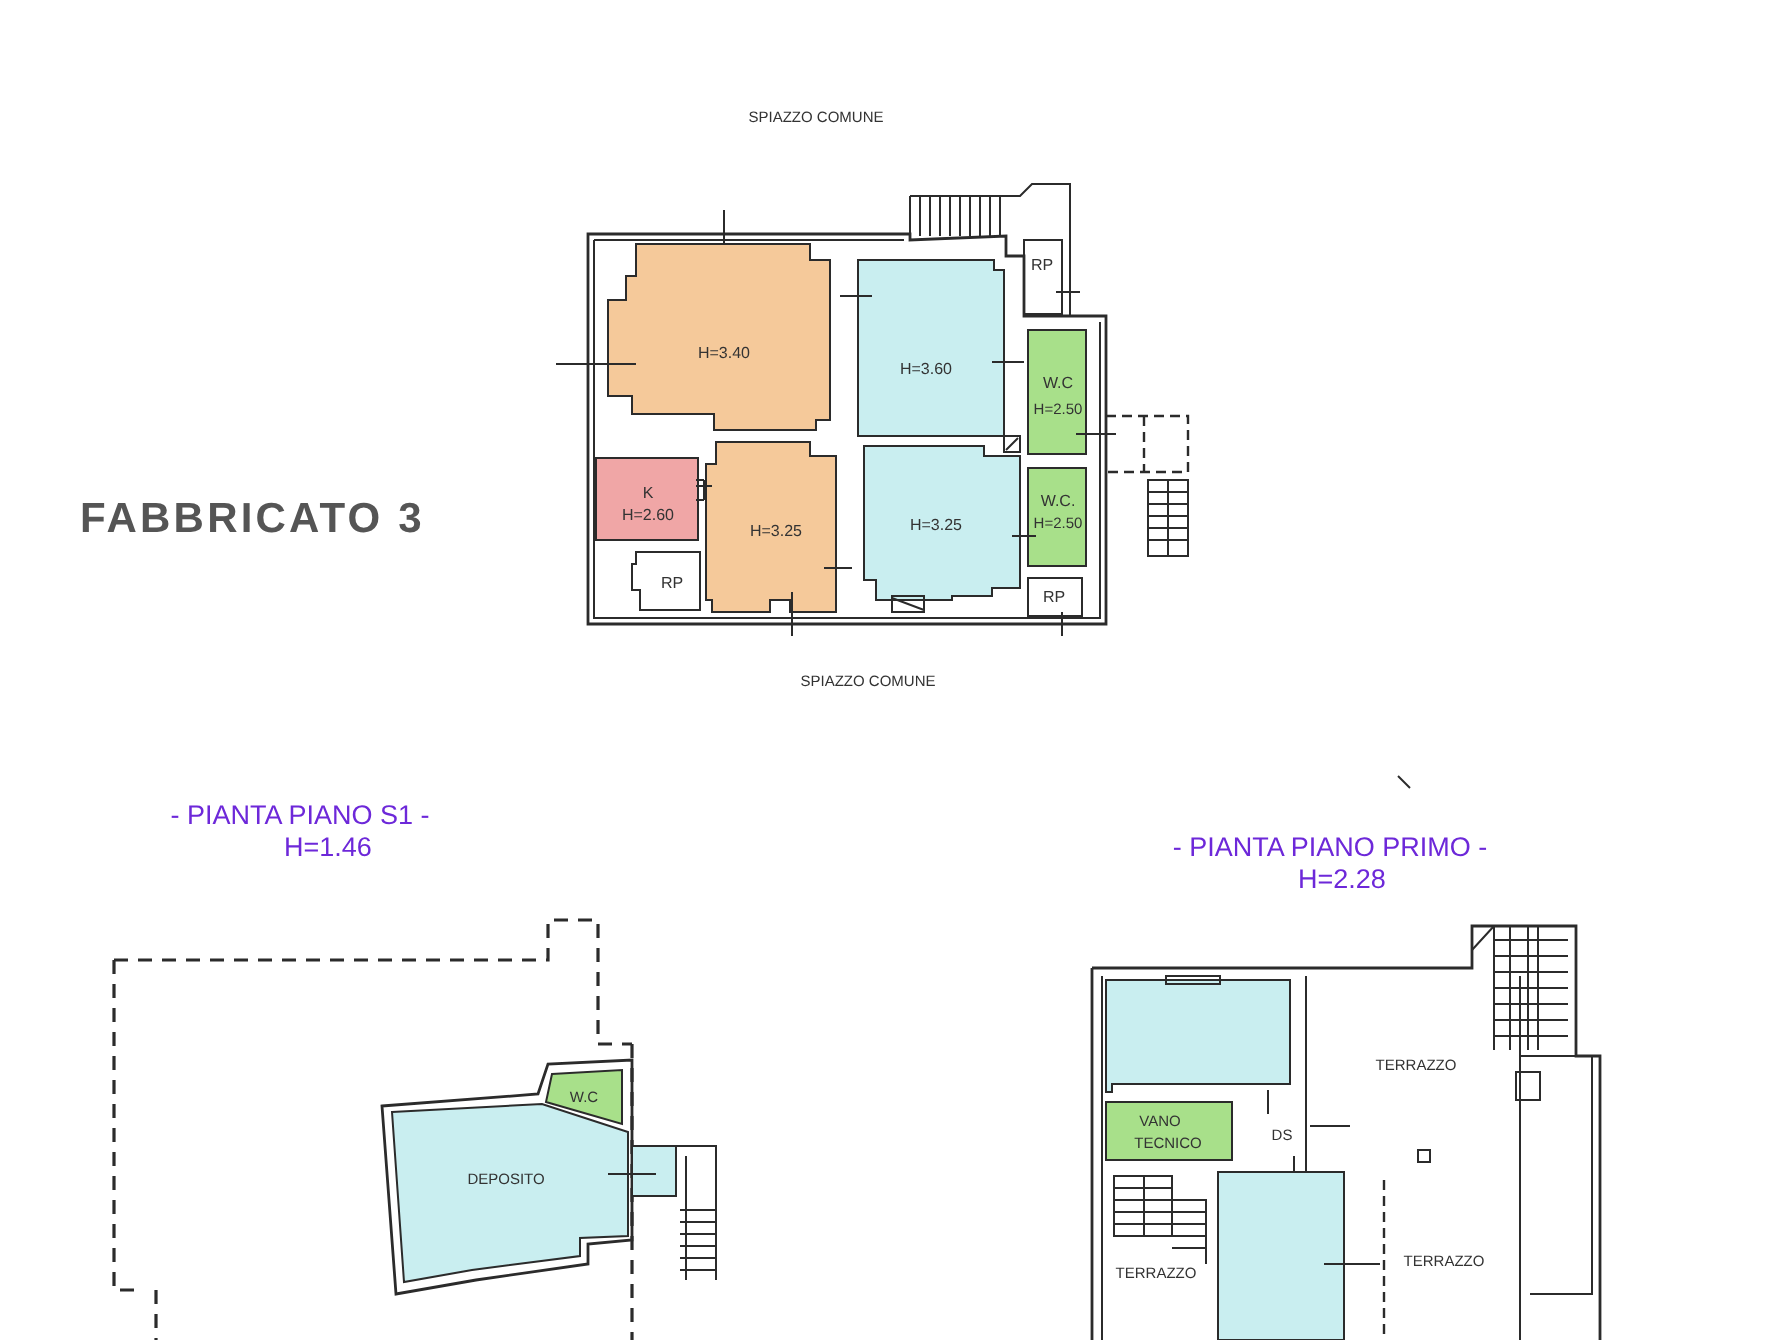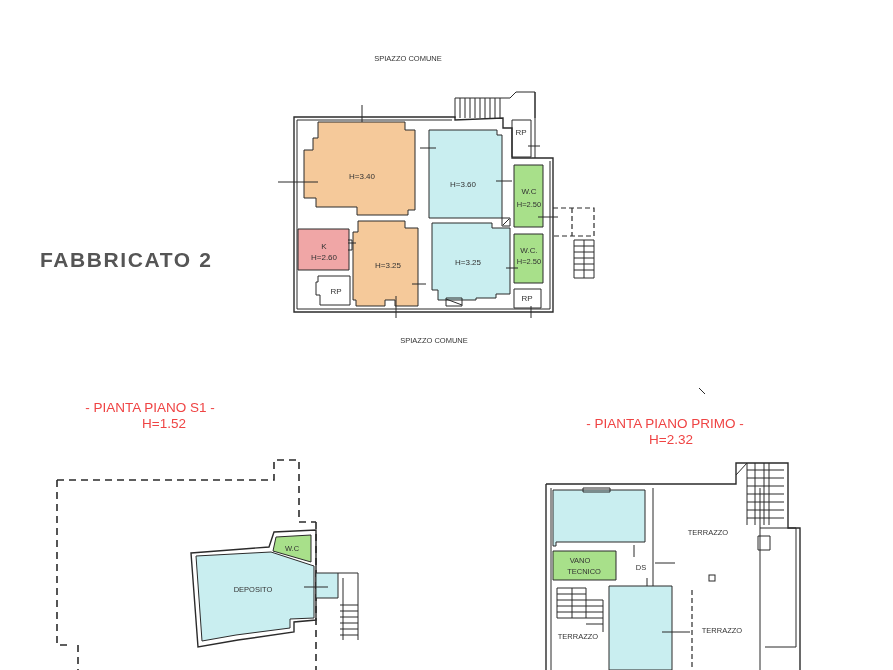--- a/index.html
+++ b/index.html
@@ -8,38 +8,38 @@
     #stage { position: absolute; left: 0; top: 0; width: 893px; height: 670px; }
     .lbl { font-family: "Liberation Sans", sans-serif; fill: #333; }
     .small { font-size: 7.5px; }
     .room { font-size: 8px; }
     .wall { fill: none; stroke: #2b2b2b; stroke-width: 1.4; }
     .thin { fill: none; stroke: #2b2b2b; stroke-width: 1; }
     .dash { fill: none; stroke: #2b2b2b; stroke-width: 1.6; stroke-dasharray: 7 5; }
     .dash2 { fill: none; stroke: #2b2b2b; stroke-width: 1.2; stroke-dasharray: 5 3; }
     .title-big { position: absolute; left: 40px; top: 248px; font-size: 21px; letter-spacing: 1.6px;
                  color: #555; font-weight: bold; font-family: "Liberation Sans", sans-serif; }
-    .plan-title { position: absolute; font-size: 13.5px; color: #ef4444; text-align: center;
+    .plan-title { position: absolute; font-size: 13.5px; color: #6d28d9; text-align: center;
                   font-family: "Liberation Sans", sans-serif; line-height: 16px; }
   </style>
 </head>
 <body>
 
 <div id="stage">
 
-  <div class="title-big">FABBRICATO 2</div>
+  <div class="title-big">FABBRICATO 3</div>
 
   <div class="plan-title" style="left:70px; top:400px; width:160px;">
     <div>- PIANTA PIANO S1 -</div>
-    <div style="padding-left:28px;">H=1.52</div>
+    <div style="padding-left:28px;">H=1.46</div>
   </div>
 
   <div class="plan-title" style="left:570px; top:416px; width:190px;">
     <div>- PIANTA PIANO PRIMO -</div>
-    <div style="padding-left:12px;">H=2.32</div>
+    <div style="padding-left:12px;">H=2.28</div>
   </div>
 
   <svg width="893" height="670" viewBox="0 0 893 670" style="position:absolute;left:0;top:0;">
 
     <g>
       <text class="lbl small" x="408" y="61" text-anchor="middle">SPIAZZO COMUNE</text>
       <text class="lbl small" x="434" y="343" text-anchor="middle">SPIAZZO COMUNE</text>
 
       <path class="wall" d="M294 117 L455 117 L455 120 L503 118 L503 128 L512 128 L512 158 L553 158 L553 312 L294 312 Z"></path>
       <path class="thin" d="M297 120 L452 120 M297 120 L297 309 L550 309 L550 161"></path>

